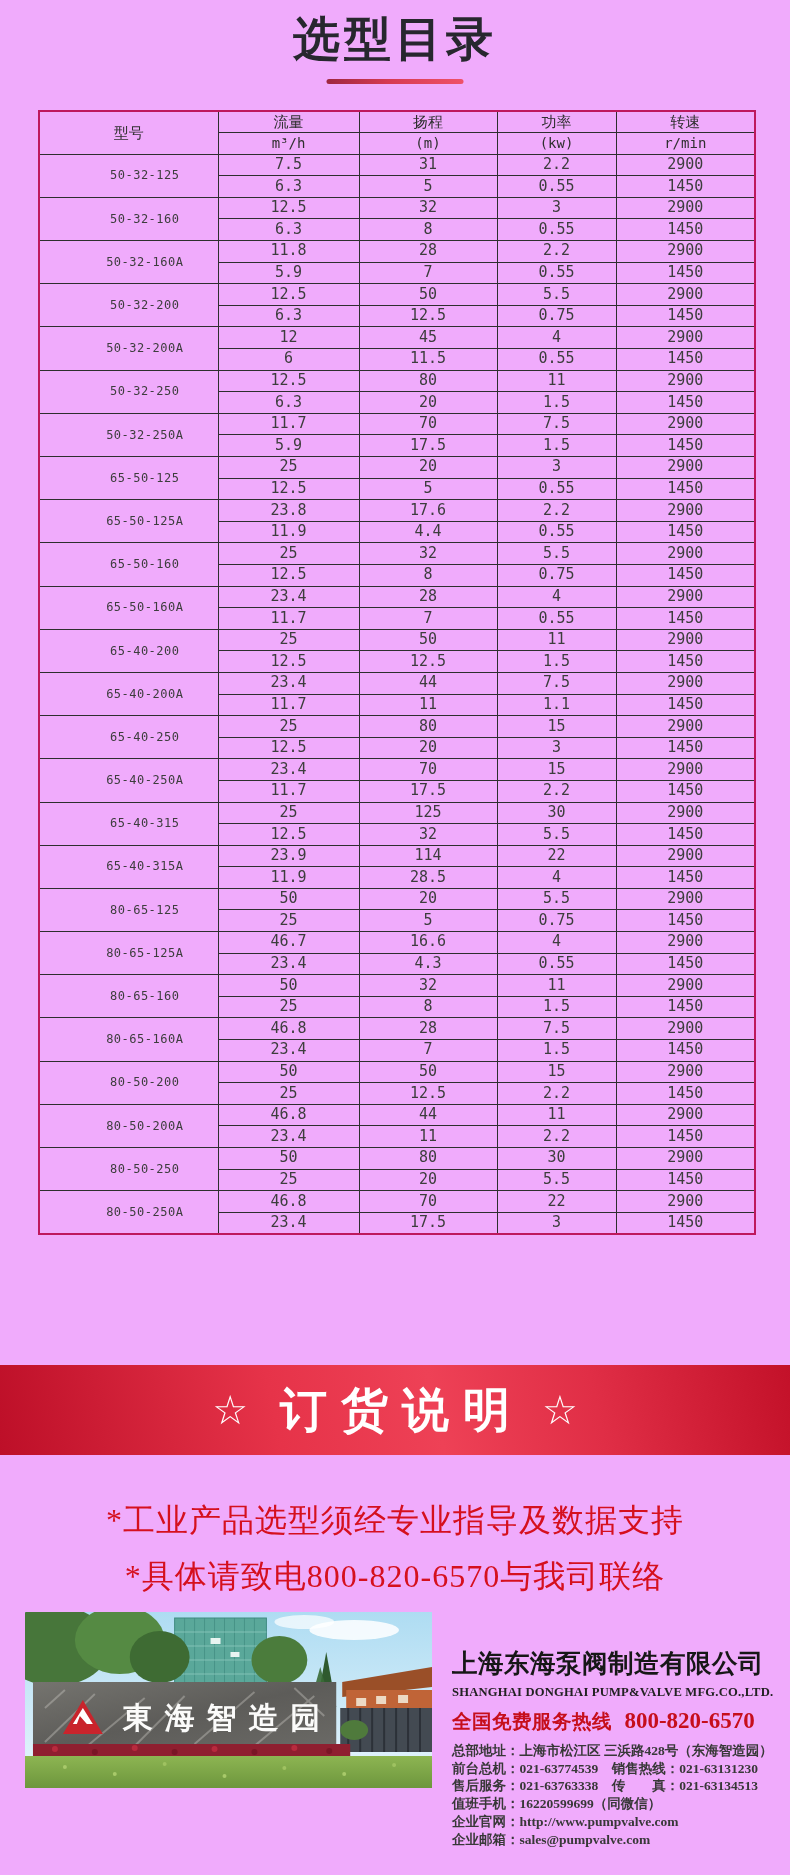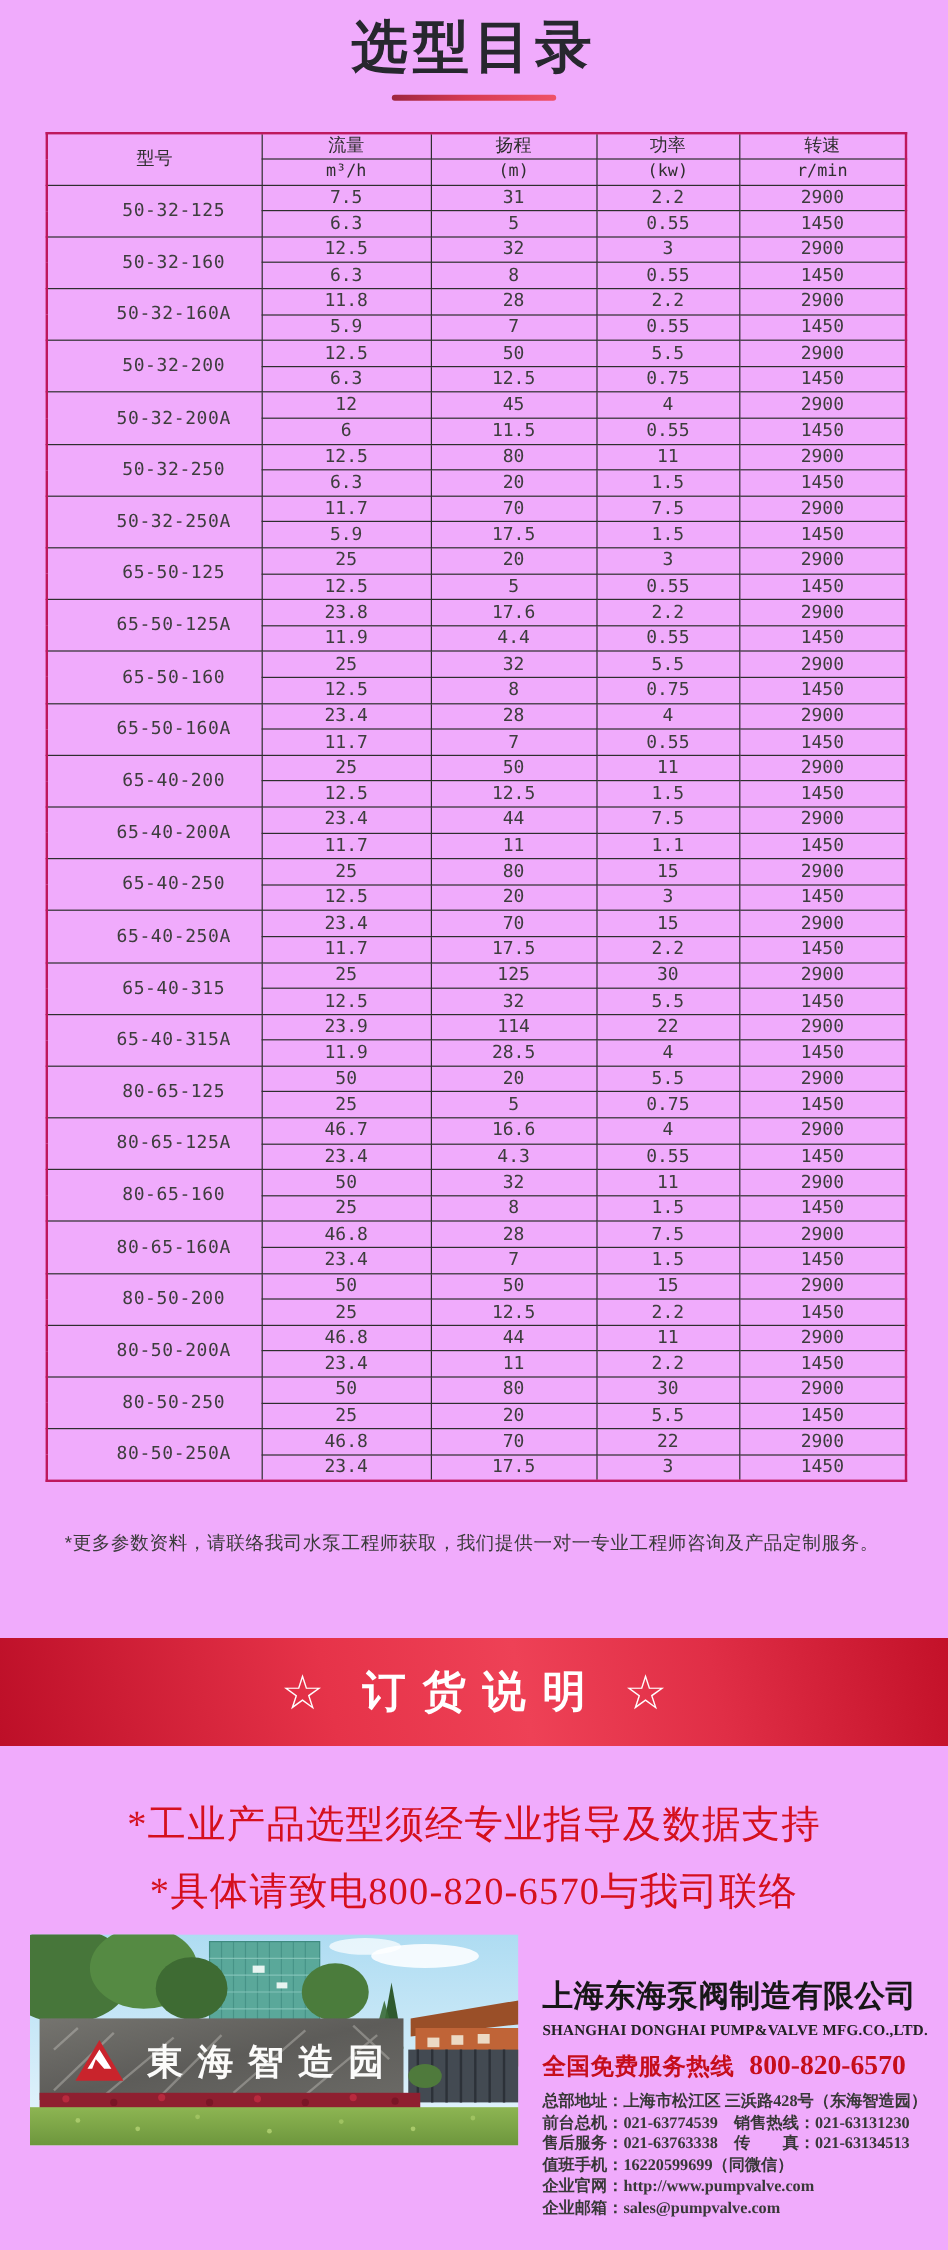--- a/index.html
+++ b/index.html
@@ -38,39 +38,39 @@
     font-weight: 400;
   }
   table.spec th {
     font-family: "Liberation Sans", sans-serif;
     font-size: 15px; color: #2f2f2f; font-weight: 400;
   }
   table.spec td {
     font-family: "DejaVu Sans Mono", monospace;
     font-size: 15px; color: #3d3d3d;
   }
-  table.spec td.model { font-size: 15px; letter-spacing: 0.5px; padding-left: 32px; }
+  table.spec td.model { font-size: 12px; letter-spacing: 0.5px; padding-left: 32px; }
   table.spec th.unit { font-family: "DejaVu Sans Mono", monospace; font-size: 14px; }
   table.spec tr.group-first td { border-top: 1.5px solid #222222; }
   
   .table-note {
     position: absolute; top: 1276px; left: 54px;
     font-size: 15.5px; color: #3b3b3b; letter-spacing: 0.5px;
   }
   
   .order-banner {
     position: absolute; top: 1365px; left: 0; width: 100%; height: 90px;
     background: linear-gradient(78deg, #bd0f28 0%, #e63349 35%, #ee4156 55%, #e02e46 75%, #c31129 100%);
     display: flex; align-items: center; justify-content: center;
   }
   .order-banner .star {
     color: #ffffff; font-size: 40px; font-weight: 400; margin: 0 18px;
   }
   .order-banner .banner-title {
-    color: #ffffff; font-size: 36px; font-weight: 700; letter-spacing: 14px;
+    color: #ffffff; font-size: 47px; font-weight: 700; letter-spacing: 14px;
     text-indent: 14px; font-family: "Liberation Sans", sans-serif;
   }
   
   .notices {
     position: absolute; top: 1492px; left: 0; width: 100%;
     text-align: center;
   }
   .notice-line {
     font-family: "Liberation Serif", serif;
     font-size: 32px; font-weight: 400; color: #d5101e;
@@ -465,21 +465,20 @@
           <tr>
             <td>23.4</td>
             <td>17.5</td>
             <td>3</td>
             <td>1450</td>
           </tr>
         </tbody>
     </table>
   </div>
 
-  <div class="table-note">*更多参数资料，请联络我司水泵工程师获取，我们提供一对一专业工程师咨询及产品定制服务。</div>
 
   <div class="order-banner">
     <span class="star">☆</span>
     <span class="banner-title">订货说明</span>
     <span class="star">☆</span>
   </div>
 
   <div class="notices">
     <div class="notice-line">*工业产品选型须经专业指导及数据支持</div>
     <div class="notice-line">*具体请致电800-820-6570与我司联络</div>

